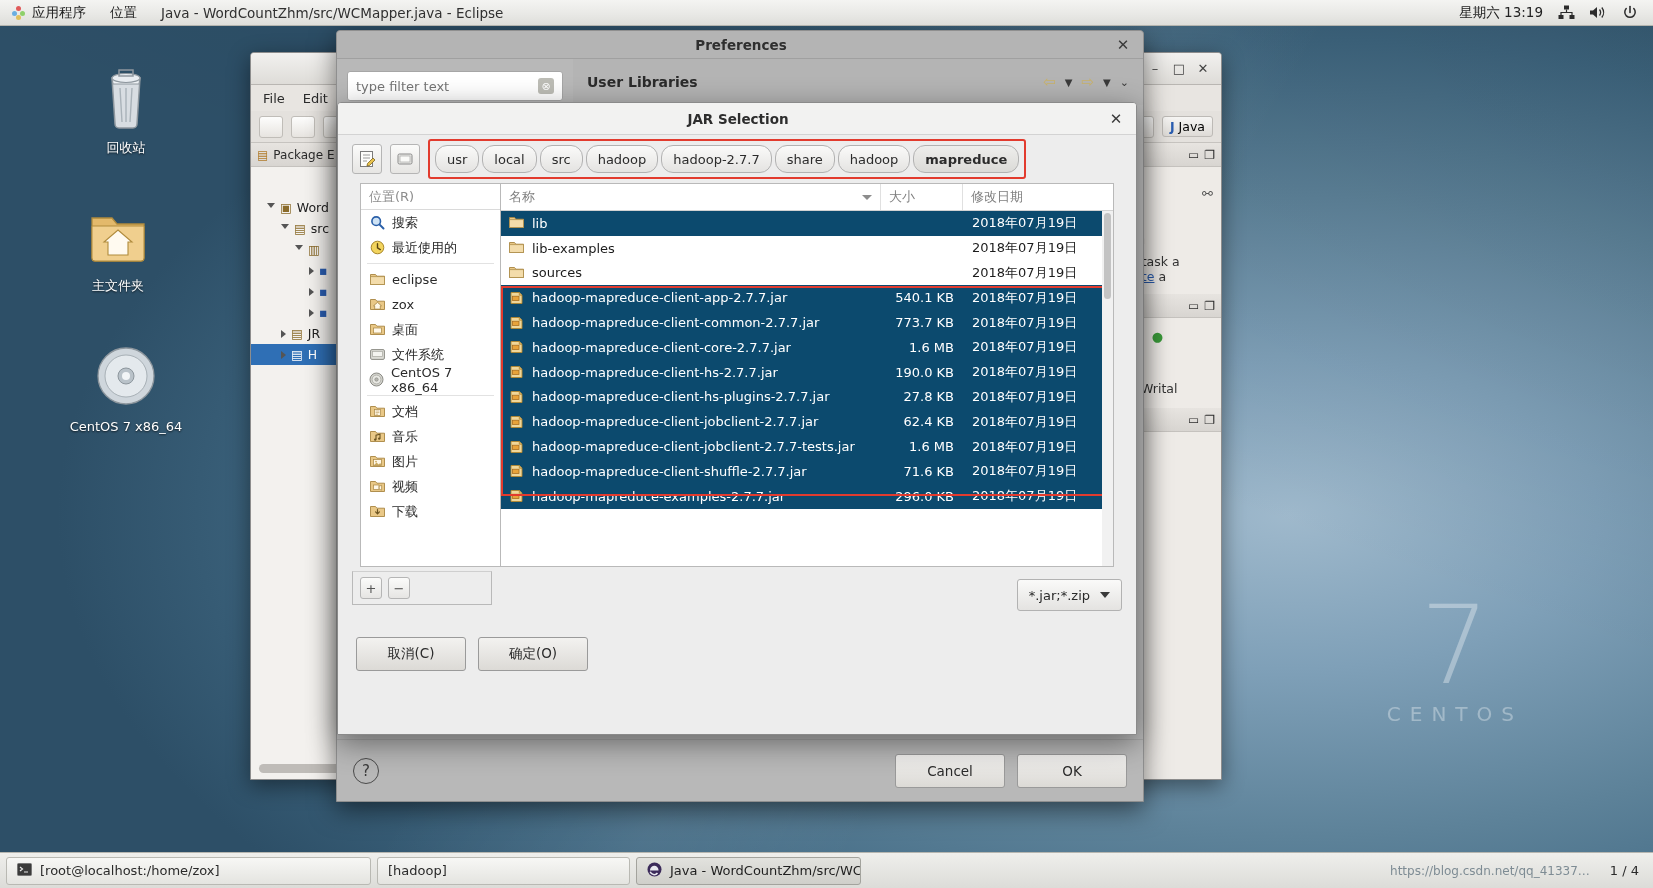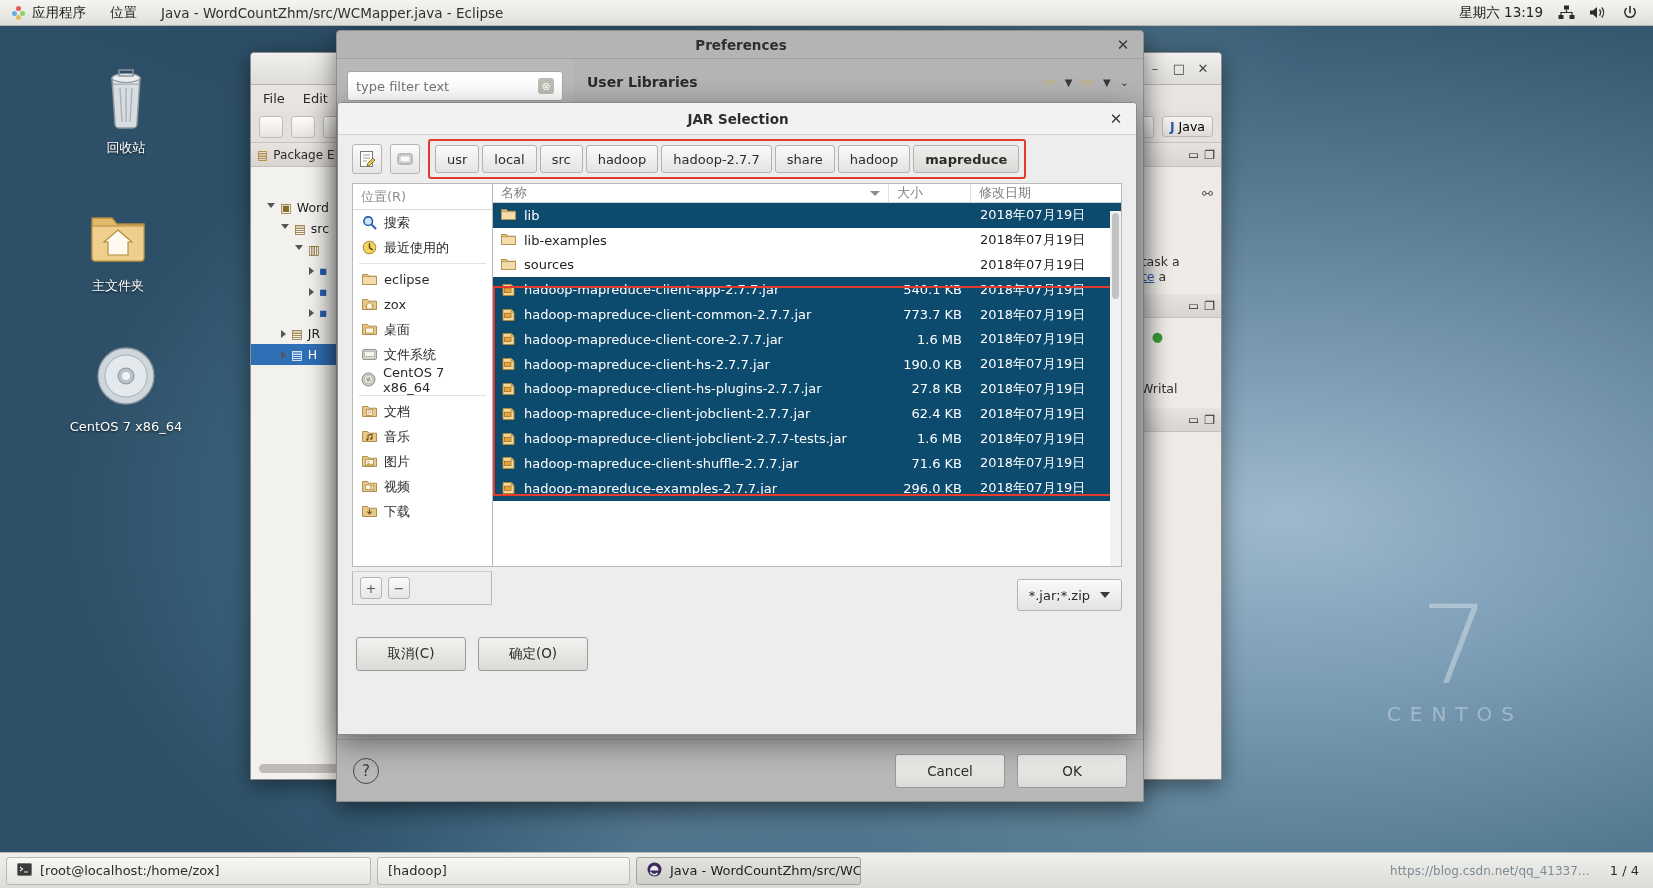--- a/index.html
+++ b/index.html
@@ -121,38 +121,38 @@
     background:#ededed; border:1px solid #8a8a8a; border-radius:4px 4px 0 0;
     box-shadow:0 8px 30px rgba(0,0,0,.45); z-index:40; overflow:hidden;
   }
   .jar-title { height:32px; background:#f2f2f1; display:flex; align-items:center; padding:0 10px;
      border-bottom:1px solid #d3d3d3;}
   .jar-title .t { flex:1; text-align:center; font-size:13.5px; font-weight:600; color:#2d2d2d; }
   .jar-toolbar { height:48px; background:#ededed; display:flex; align-items:center; padding:0 14px; gap:8px; position:relative;}
   .tool-sq { width:30px; height:30px; border:1px solid #b5b5b5; border-radius:3px;
      background:linear-gradient(180deg,#fbfbfa,#e6e5e3); display:flex; align-items:center; justify-content:center;}
   .crumbs { display:flex; align-items:center; gap:3px; border:2px solid #e23b2e; border-radius:3px; padding:4px 5px; }
-  .crumb { height:28px; padding:0 11px; border:1px solid #b2b2b2; border-radius:3px;
+  .crumb { height:28px; padding:0 11px; border:1px solid #b2b2b2; border-radius:12px;
      background:linear-gradient(180deg,#fafaf9,#e4e3e1); font-size:13px; color:#2c2c2c;
      display:flex; align-items:center; font-family:inherit;}
   .crumb.active { font-weight:700; background:linear-gradient(180deg,#eeeeec,#dbdad7); }
-  .jar-main { display:flex; height:384px; padding:0 14px; gap:0; }
+  .jar-main { display:flex; height:384px; padding:0 22px; gap:0; }
   .places { width:140px; background:#fff; border:1px solid #b9b9b9; border-right:none; }
   .places-hd { height:26px; display:flex; align-items:center; padding:0 8px; font-size:13px; color:#8d8d8d;
      border-bottom:1px solid #dadada;}
   .place { height:25px; display:flex; align-items:center; gap:7px; padding:0 8px; font-size:13px; color:#2a2a2a;}
   .place .pico { width:16px; height:16px; display:flex; align-items:center; justify-content:center; font-size:12px;}
   .sep-line { height:1px; background:#e2e2e2; margin:3px 6px; }
   .places-foot { border-top:1px solid #cfcfcf; height:34px; display:flex; align-items:center; gap:6px; padding:0 7px;
      background:#ededed;}
   .pfbtn { width:22px; height:22px; border:1px solid #b5b5b5; border-radius:3px;
      background:linear-gradient(180deg,#fbfbfa,#e6e5e3); display:flex; align-items:center; justify-content:center;
      font-size:13px; color:#555;}
   .filelist { flex:1; background:#fff; border:1px solid #b9b9b9; position:relative; overflow:hidden;}
-  .fl-head { height:19px; display:flex; border-bottom:1px solid #d2d2d2; background:#fff; }
+  .fl-head { height:27px; display:flex; border-bottom:1px solid #d2d2d2; background:#fff; }
   .fl-head .col { display:flex; align-items:center; font-size:13px; color:#7f7f7f; padding:0 8px; }
   .fl-head .col.name { flex:1; border-right:1px solid #e0e0e0; }
   .fl-head .col.size { width:82px; justify-content:flex-start; border-right:1px solid #e0e0e0;}
   .fl-head .col.date { width:150px; }
   .sortcaret { margin-left:auto; width:0;height:0;border-left:5px solid transparent;border-right:5px solid transparent;
      border-top:5px solid #8c8c8c;}
   .frow { height:24.8px; display:flex; align-items:center; font-size:13px; color:#1c1c1c; }
   .frow.sel { background:#0c4a6e; color:#fff; }
   .frow .fname { flex:1; display:flex; align-items:center; gap:8px; padding-left:8px; overflow:hidden; white-space:nowrap;}
   .frow .fsize { width:82px; text-align:right; padding-right:9px; }

